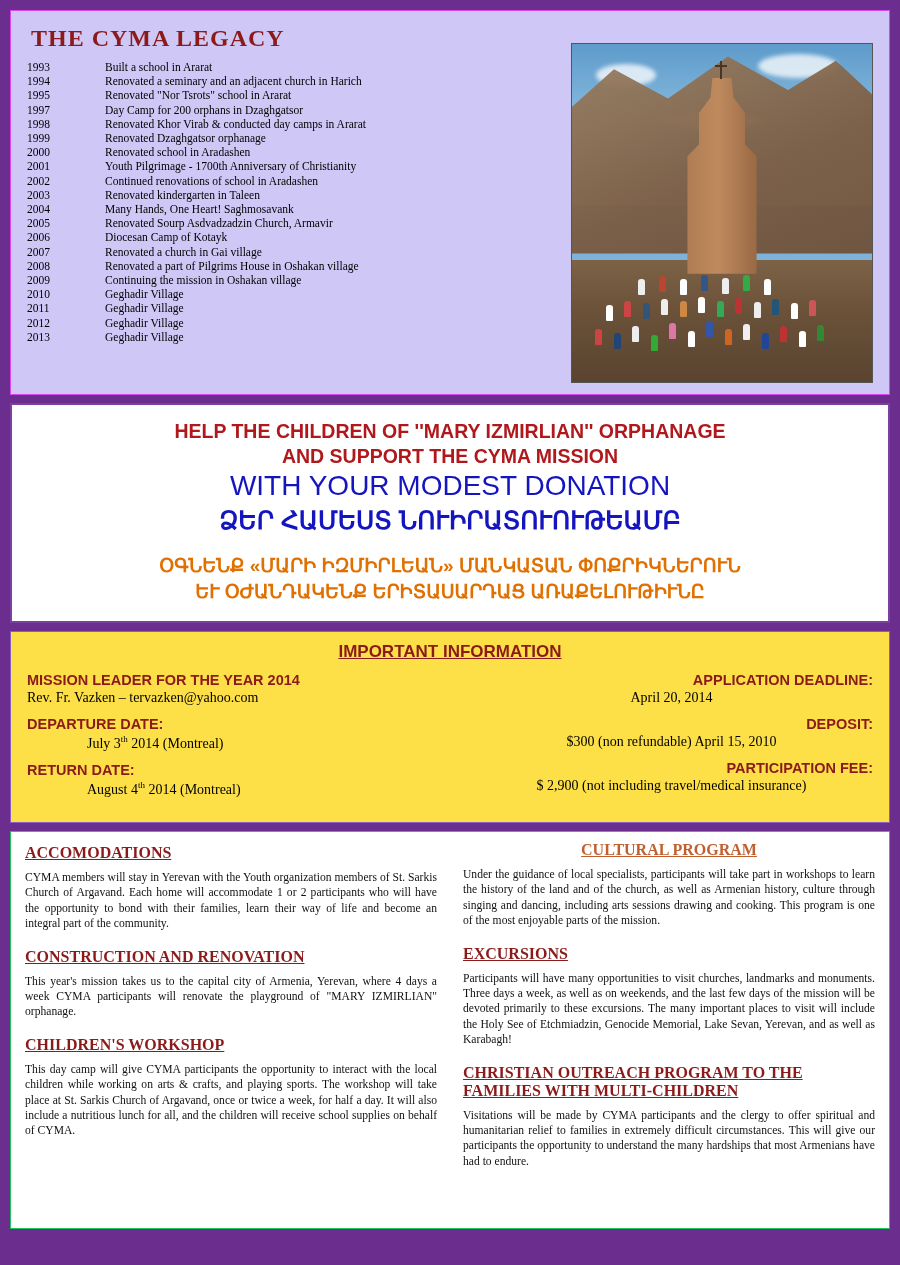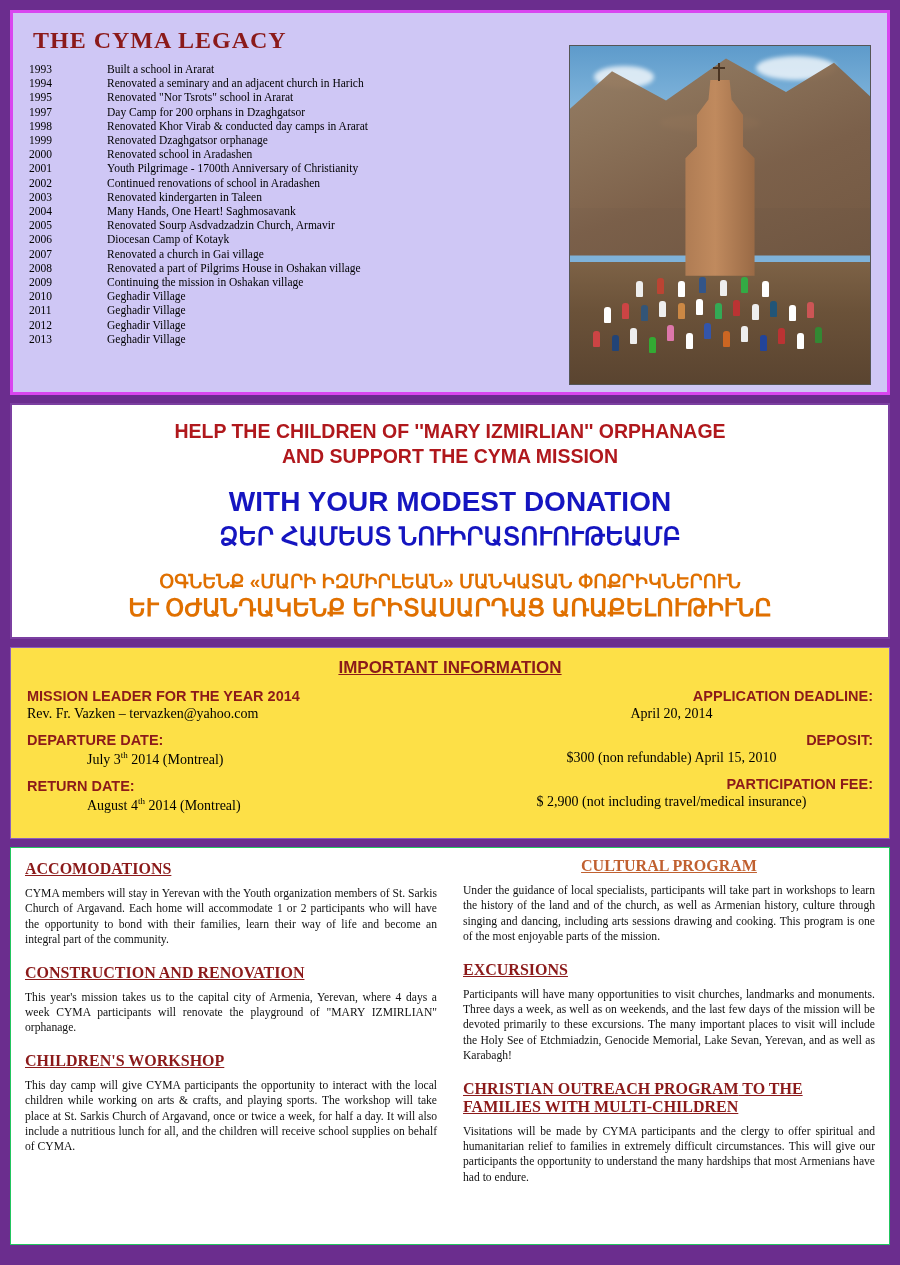--- a/index.html
+++ b/index.html
@@ -18,21 +18,21 @@
     width: 900px;
     height: 1265px;
     background: #6B2D8E;
     box-sizing: border-box;
     padding: 10px 10px 10px 10px;
   }
 
   
   .legacy-panel {
     background: #CFC7F5;
-    border: 3px solid #d946ef;
+    border: 1px solid #d946ef;
     padding: 14px 16px 10px 16px;
     box-sizing: border-box;
     height: 385px;
     position: relative;
   }
   .legacy-title {
     font-family: "Liberation Serif", serif;
     font-weight: bold;
     font-size: 24px;
     letter-spacing: 1px;
@@ -133,45 +133,44 @@
   }
   .help-line1 {
     font-family: "Liberation Sans", sans-serif;
     font-weight: bold;
     font-size: 19.5px;
     color: #B0181C;
     line-height: 25px;
   }
   .help-line2 {
     font-family: "Liberation Sans", sans-serif;
-    font-weight: bold;
+    font-weight: normal;
     font-size: 28px;
     color: #1515C0;
-    margin-top: 16px;
     line-height: 34px;
   }
   .help-line3 {
     font-family: "Liberation Sans", sans-serif;
     font-weight: bold;
     font-size: 25px;
     color: #1515C0;
     line-height: 34px;
   }
   .help-line4 {
     font-family: "Liberation Sans", sans-serif;
     font-weight: bold;
     font-size: 19px;
     color: #E07000;
     margin-top: 16px;
     line-height: 26px;
   }
   .help-line5 {
     font-family: "Liberation Sans", sans-serif;
     font-weight: bold;
-    font-size: 24px;
+    font-size: 19px;
     color: #E07000;
     line-height: 26px;
   }
 
   
   .info-panel {
     background: #fde047;
     border: 1px solid #8B5FBF;
     margin-top: 8px;
     padding: 10px 16px 12px 16px;

